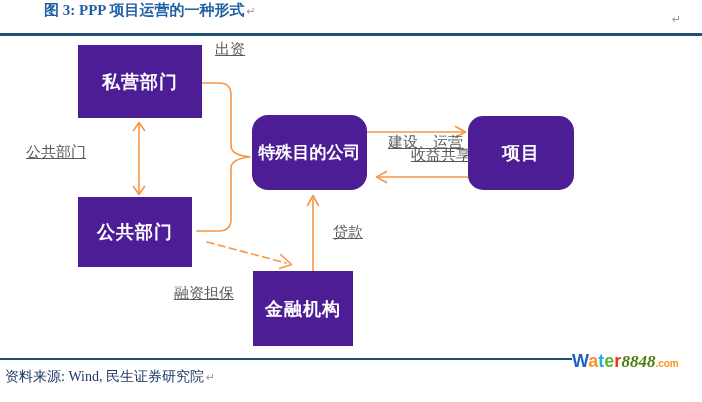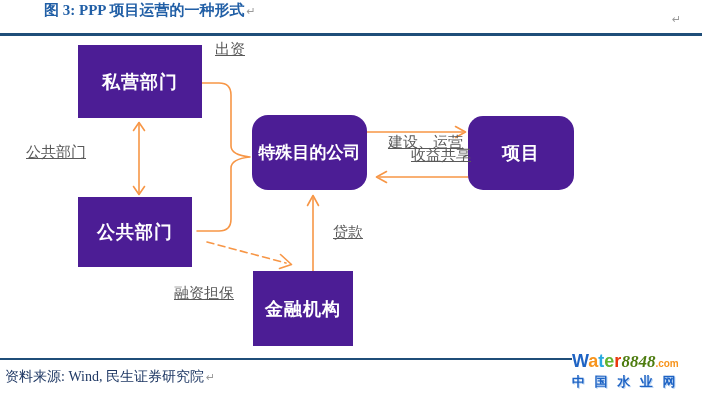--- a/index.html
+++ b/index.html
@@ -111,14 +111,13 @@
 <span class="abs edge-label lbl-loan">贷款</span>
 <span class="abs edge-label lbl-guarantee">融资担保</span>
 
 <div class="abs rule-bottom"></div>
 <div class="abs source"><span>资料来源: Wind, 民生证券研究院</span><span class="pmark">↵</span></div>
 
 <div class="abs logo">
   <div class="logo-row1">
     <span class="logo-word"><span class="lw0">W</span><span class="lw1">a</span><span class="lw2">t</span><span class="lw3">e</span><span class="lw4">r</span></span><span class="logo-num">8848</span><span class="logo-tld">.com</span>
   </div>
-  <div class="logo-cn">中 国 水 业 网</div>
 </div>
 
 </body></html>

